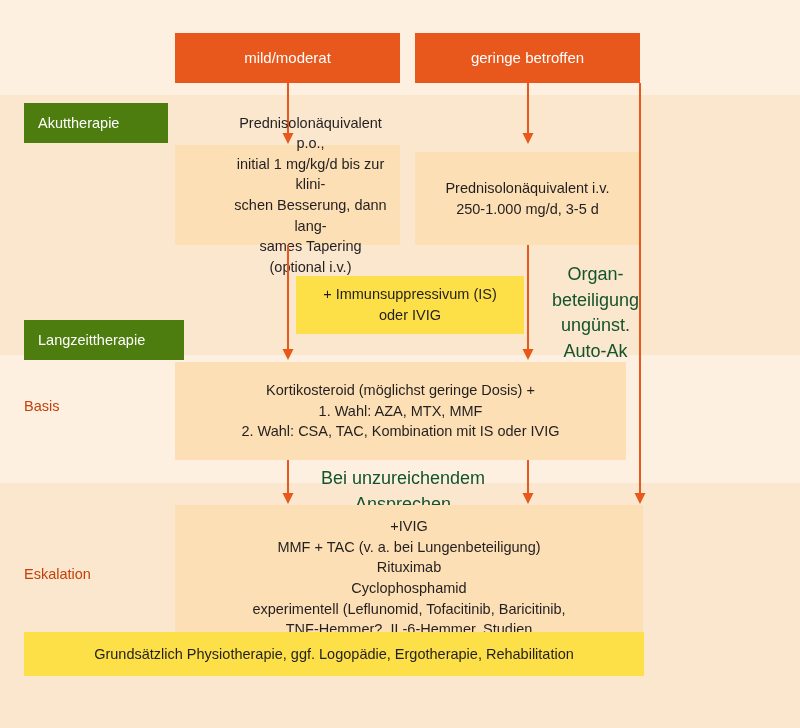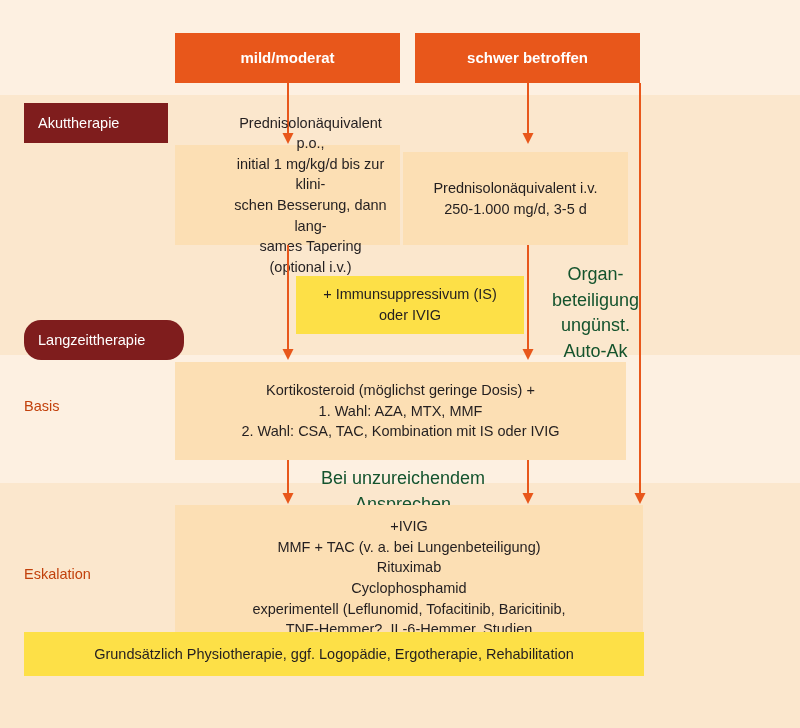--- a/index.html
+++ b/index.html
@@ -38,32 +38,31 @@
     justify-content: center;
     text-align: center;
     font-size: 14.5px;
     line-height: 1.42;
     color: #231f20;
   }
   .box-dark {
     background: #e8571b;
     color: #ffffff;
     font-size: 15px;
-    font-weight: bold;
   }
   .box-light {
     background: #fcdfb4;
   }
   .box-lighter {
     background: #fde047;
   }
   .tag {
     position: absolute;
     box-sizing: border-box;
-    background: #7f1d1d;
+    background: #4d7c0f;
     color: #ffffff;
     font-size: 14.5px;
     display: flex;
     align-items: center;
     padding-left: 14px;
   }
   .side-label {
     position: absolute;
     font-size: 14.5px;
     color: #c2410c;
@@ -93,27 +92,27 @@
 
   <div class="band band-top"></div>
   <div class="band band-acute"></div>
   <div class="band band-long"></div>
   <div class="band band-esc"></div>
 
   <div class="box box-dark" style="left:175px; top:33px; width:225px; height:50px;">
     <span>mild/moderat</span>
   </div>
   <div class="box box-dark" style="left:415px; top:33px; width:225px; height:50px;">
-    <span>schwer betroffen</span>
+    <span>geringe betroffen</span>
   </div>
 
   <div class="tag" style="left:24px; top:103px; width:144px; height:40px;">
     <span>Akuttherapie</span>
   </div>
-  <div class="tag" style="left:24px; top:320px; width:160px; height:40px;border-radius:17px;">
+  <div class="tag" style="left:24px; top:320px; width:160px; height:40px;">
     <span>Langzeittherapie</span>
   </div>
 
   <div class="side-label" style="left:24px; top:398px;">
     <span>Basis</span>
   </div>
   <div class="side-label" style="left:24px; top:566px;">
     <span>Eskalation</span>
   </div>
 
@@ -131,21 +130,21 @@
   </div>
 
   <div class="box box-light" style="left:175px; top:145px; width:225px; height:100px;padding-left:46px;">
     <span class="inner-lines">
       <span>Prednisolonäquivalent p.o.,</span><br>
       <span>initial 1 mg/kg/d bis zur klini-</span><br>
       <span>schen Besserung, dann lang-</span><br>
       <span>sames Tapering (optional i.v.)</span>
     </span>
   </div>
-  <div class="box box-light" style="left:403px; top:152px; width:225px; height:93px;">
+  <div class="box box-light" style="left:415px; top:152px; width:225px; height:93px;">
     <span class="inner-lines">
       <span>Prednisolonäquivalent i.v.</span><br>
       <span>250-1.000 mg/d, 3-5 d</span>
     </span>
   </div>
 
   <div class="arrow" style="left:281px; top:245px;">
     <svg width="14" height="116" viewBox="0 0 14 116">
       <line x1="7" y1="0" x2="7" y2="106" stroke="#e8571b" stroke-width="2"></line>
       <polygon points="7,115 1.5,104 12.5,104" fill="#e8571b"></polygon>

